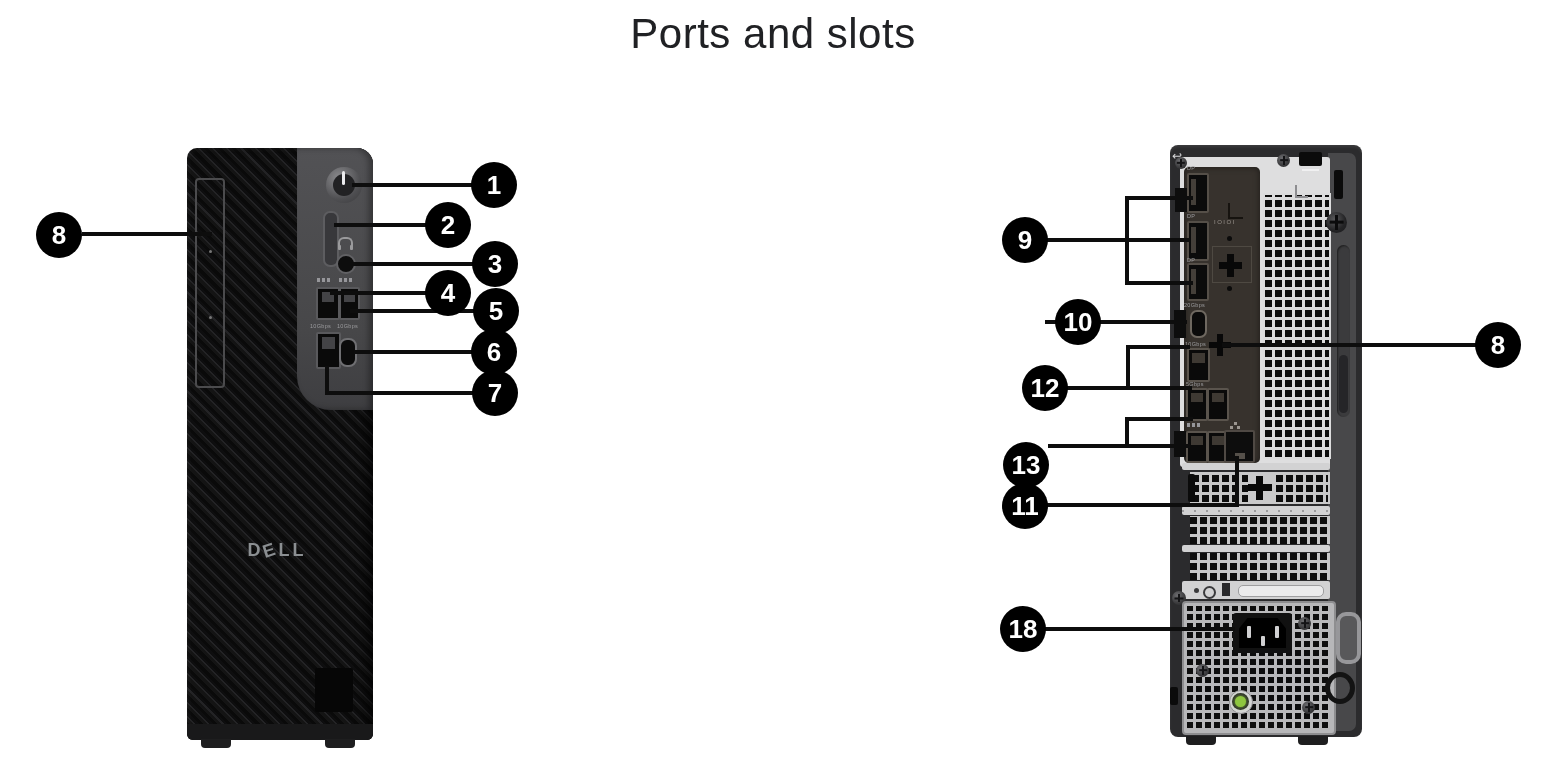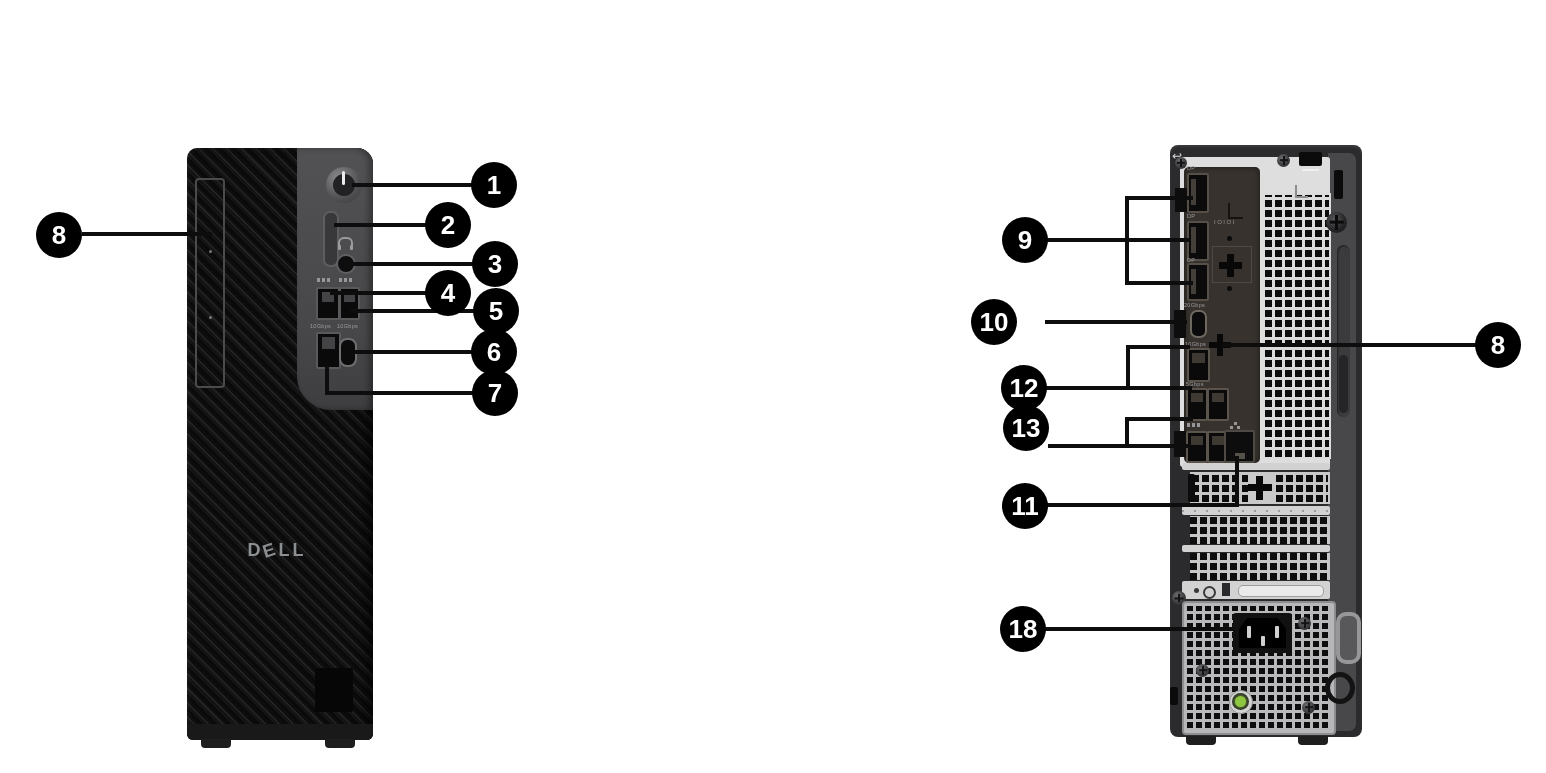--- a/index.html
+++ b/index.html
@@ -113,20 +113,21 @@
   .hook{left:155px;top:527px;width:20px;height:22px;border:5px solid #131313;border-radius:50%;z-index:6;}
   .groove{left:167px;top:100px;width:13px;height:172px;background:#3b3b3d;border-radius:7px;
     box-shadow:inset 1px 1px 2px rgba(0,0,0,.5);}
   .groove-deep{left:169px;top:210px;width:9px;height:58px;background:#252528;border-radius:5px;}
 </style>
 </head>
 <body>
 
 <div id="stage">
 
+  <div class="abs page-title">Ports and slots</div>
 
   <div class="abs" id="front">
     <div class="abs fr-body"></div>
     <div class="abs fr-strip"></div>
     <div class="abs odd-outline"></div>
     <div class="abs odd-dot" style="left:22px;top:102px;"></div>
     <div class="abs odd-dot" style="left:22px;top:168px;"></div>
 
     <div class="abs power-btn"></div>
     <div class="abs power-inner"></div>
@@ -280,20 +281,20 @@
 
   <div class="abs callout" style="left:471px;top:162px;">1</div>
   <div class="abs callout" style="left:425px;top:202px;">2</div>
   <div class="abs callout" style="left:472px;top:241px;">3</div>
   <div class="abs callout" style="left:425px;top:270px;">4</div>
   <div class="abs callout" style="left:473px;top:288px;">5</div>
   <div class="abs callout" style="left:471px;top:329px;">6</div>
   <div class="abs callout" style="left:472px;top:370px;">7</div>
   <div class="abs callout" style="left:36px;top:212px;">8</div>
   <div class="abs callout" style="left:1002px;top:217px;">9</div>
-  <div class="abs callout" style="left:971px;top:299px;">10</div>
+  <div class="abs callout" style="left:1055px;top:299px;">10</div>
   <div class="abs callout" style="left:1475px;top:322px;">8</div>
-  <div class="abs callout" style="left:1001px;top:365px;">12</div>
-  <div class="abs callout" style="left:1003px;top:405px;">13</div>
+  <div class="abs callout" style="left:1022px;top:365px;">12</div>
+  <div class="abs callout" style="left:1003px;top:442px;">13</div>
   <div class="abs callout" style="left:1002px;top:483px;">11</div>
   <div class="abs callout" style="left:1000px;top:606px;">18</div>
 
 </div>
 
 </body></html>

